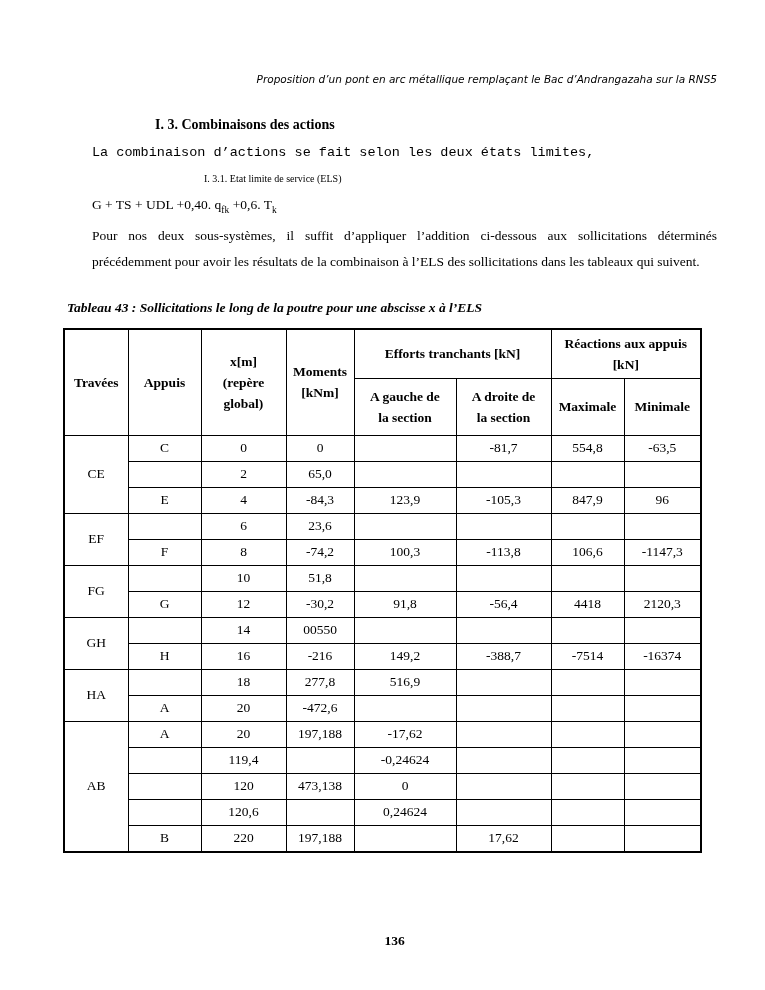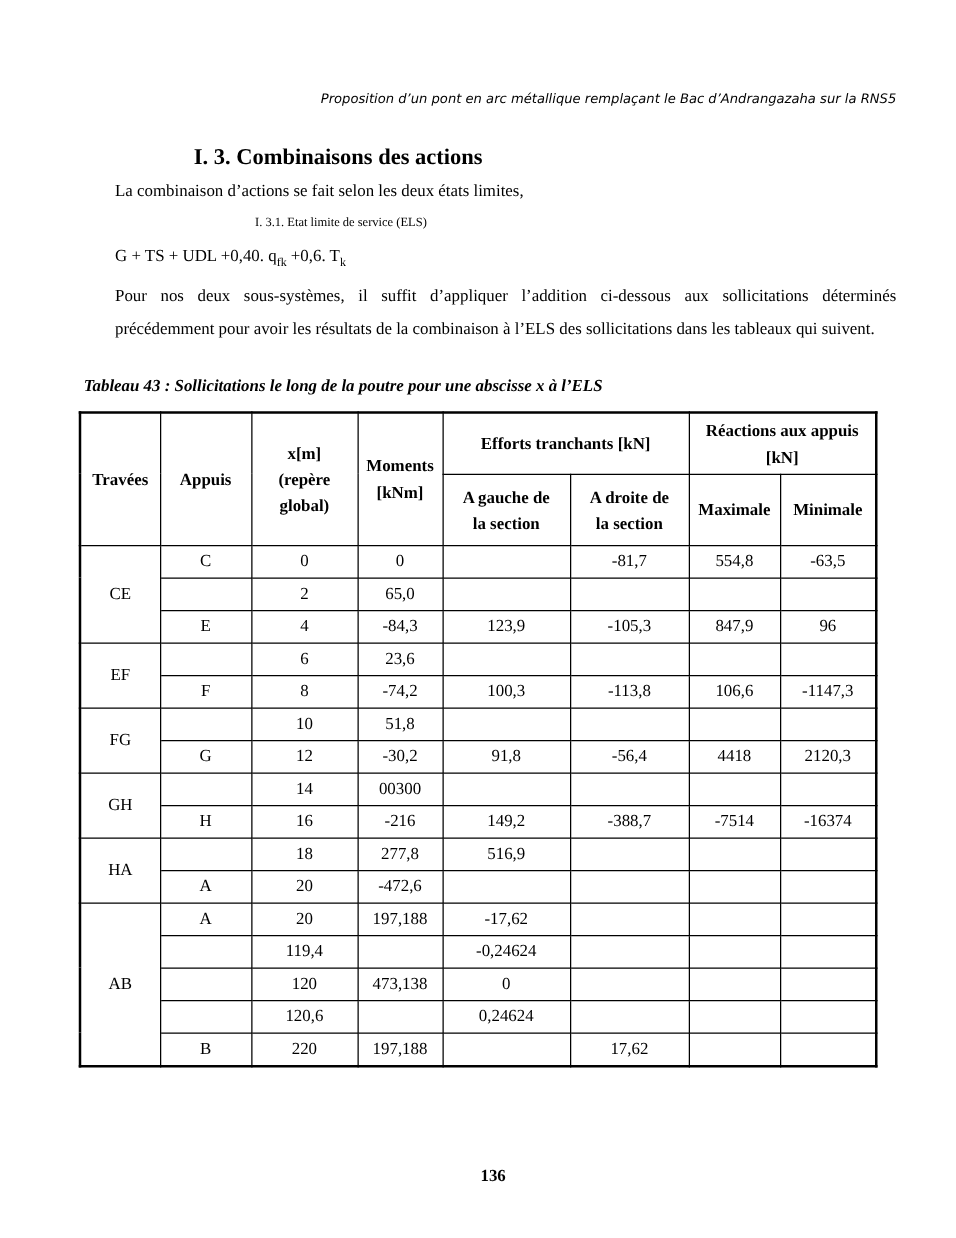--- a/index.html
+++ b/index.html
@@ -19,33 +19,34 @@
 
   .running-header {
     font-family: "DejaVu Sans", sans-serif;
     font-style: italic;
     font-size: 10.5px;
     text-align: right;
     line-height: 14px;
   }
   .h1 {
     font-weight: bold;
-    font-size: 18px;
+    font-size: 14px;
     margin: 30px 0 0 63px;
     line-height: 18px;
   }
   .h2 {
     font-weight: normal;
     font-size: 10px;
     margin: 8px 0 0 112px;
     line-height: 18px;
   }
   .para {
     margin: 10px 0 0 0;
     line-height: 18px;
+    font-family: Liberation Mono, monospace;
   }
   .formula {
     margin: 8px 0 0 0;
     line-height: 18px;
   }
   .formula sub { font-size: 9.5px; }
   .para-justified {
     margin: 4px 0 0 0;
     line-height: 26px;
     text-align: justify;
@@ -211,21 +212,21 @@
             <td>-30,2</td>
             <td>91,8</td>
             <td>-56,4</td>
             <td>4418</td>
             <td>2120,3</td>
           </tr>
           <tr>
             <td rowspan="2">GH</td>
             <td></td>
             <td>14</td>
-            <td>00300</td>
+            <td>00550</td>
             <td></td>
             <td></td>
             <td></td>
             <td></td>
           </tr>
           <tr>
             <td>H</td>
             <td>16</td>
             <td>-216</td>
             <td>149,2</td>

